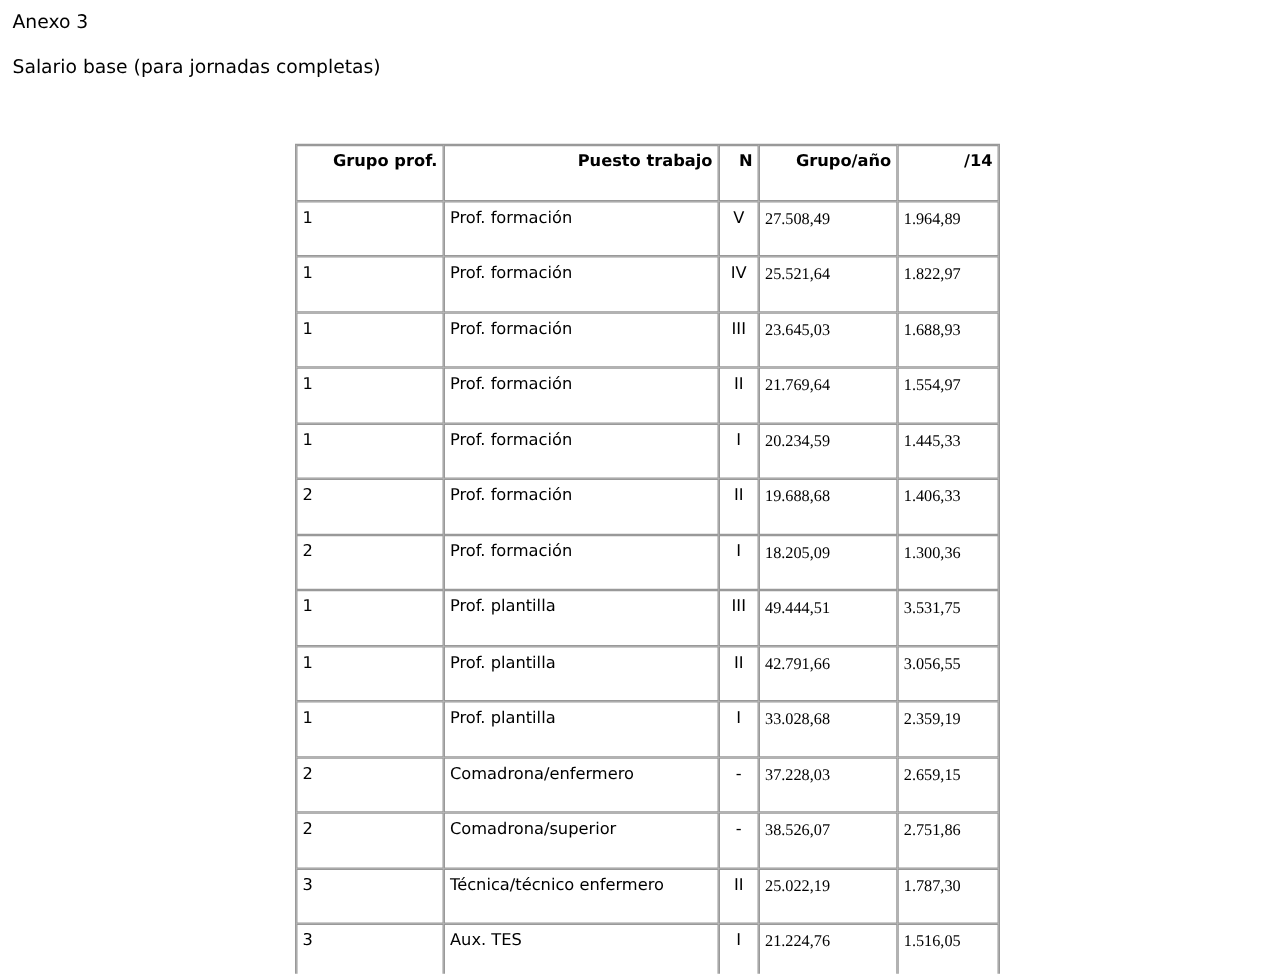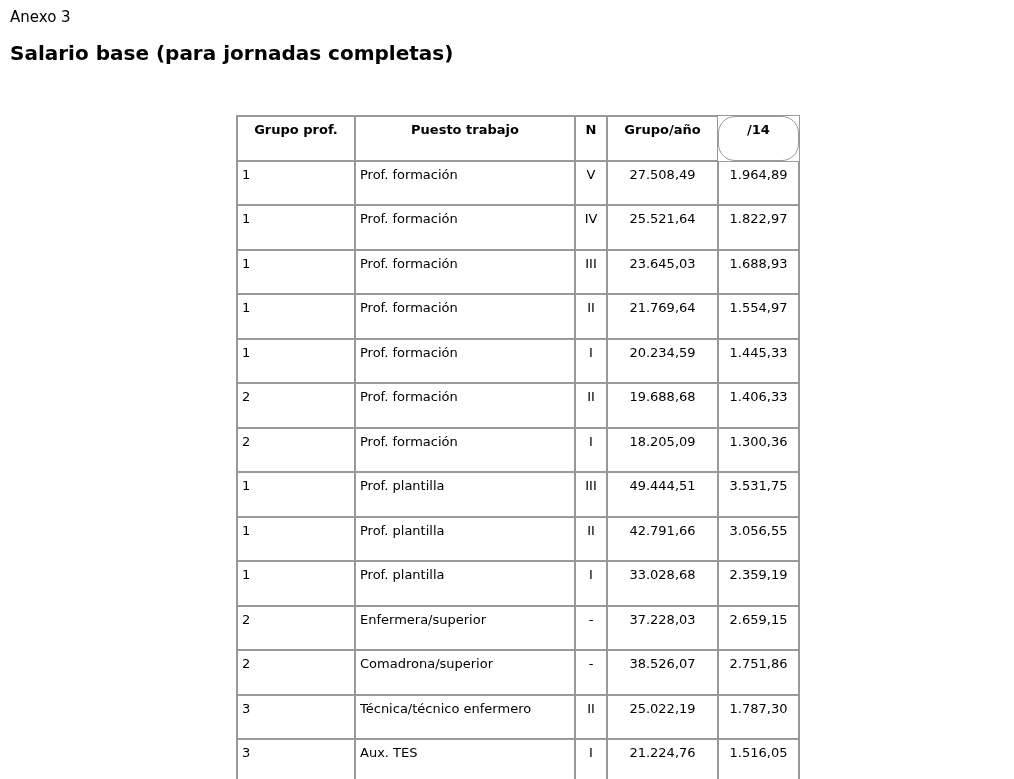--- a/index.html
+++ b/index.html
@@ -20,23 +20,23 @@
     padding: 8px 10px;
     width: 994px;
     height: 763px;
   }
   .doc-title {
     font-size: 15px;
     line-height: 18px;
     font-weight: normal;
   }
   .doc-subtitle {
-    font-size: 20px;
+    font-size: 15px;
     line-height: 18px;
-    font-weight: bold;
+    font-weight: normal;
     margin-top: 18px;
   }
   table.salary {
     margin: 53px 0 0 226px;
     border-collapse: separate;
     border-spacing: 0;
     border: 1px solid var(--border-color);
     table-layout: fixed;
     width: 556px;
   }
@@ -46,33 +46,33 @@
     border: 1px solid var(--border-color);
     height: 44.5px;
     vertical-align: top;
     padding: 4px 4px;
     font-size: 13px;
     line-height: 17px;
     white-space: nowrap;
     overflow: hidden;
   }
   table.salary th {
-    text-align: center;
+    text-align: right;
     font-weight: bold;
   }
   
   .w-grupo   { width: 118px; }
   .w-puesto  { width: 220px; }
   .w-nivel   { width: 32px; }
   .w-total   { width: 111px; }
-  .w-catorce { width: 81px; border-radius: 17px; }
+  .w-catorce { width: 81px; }
   
   .a-left   { text-align: left; }
   .a-center { text-align: center; padding-left: 1px; padding-right: 1px; }
-  .a-right  { text-align: center; padding-right: 3px; }
+  .a-right  { text-align: left; padding-right: 3px; font-family: Liberation Serif, serif; }
 </style>
 </head>
 <body>
 
 <div class="page">
   <p class="doc-title">Anexo 3</p>
   <p class="doc-subtitle">Salario base (para jornadas completas)</p>
 
   <table class="salary">
     <thead>
@@ -150,21 +150,21 @@
         </tr>
         <tr>
           <td class="a-left">1</td>
           <td class="a-left">Prof. plantilla</td>
           <td class="a-center">I</td>
           <td class="a-right">33.028,68</td>
           <td class="a-right">2.359,19</td>
         </tr>
         <tr>
           <td class="a-left">2</td>
-          <td class="a-left">Enfermera/superior</td>
+          <td class="a-left">Comadrona/enfermero</td>
           <td class="a-center">-</td>
           <td class="a-right">37.228,03</td>
           <td class="a-right">2.659,15</td>
         </tr>
         <tr>
           <td class="a-left">2</td>
           <td class="a-left">Comadrona/superior</td>
           <td class="a-center">-</td>
           <td class="a-right">38.526,07</td>
           <td class="a-right">2.751,86</td>

